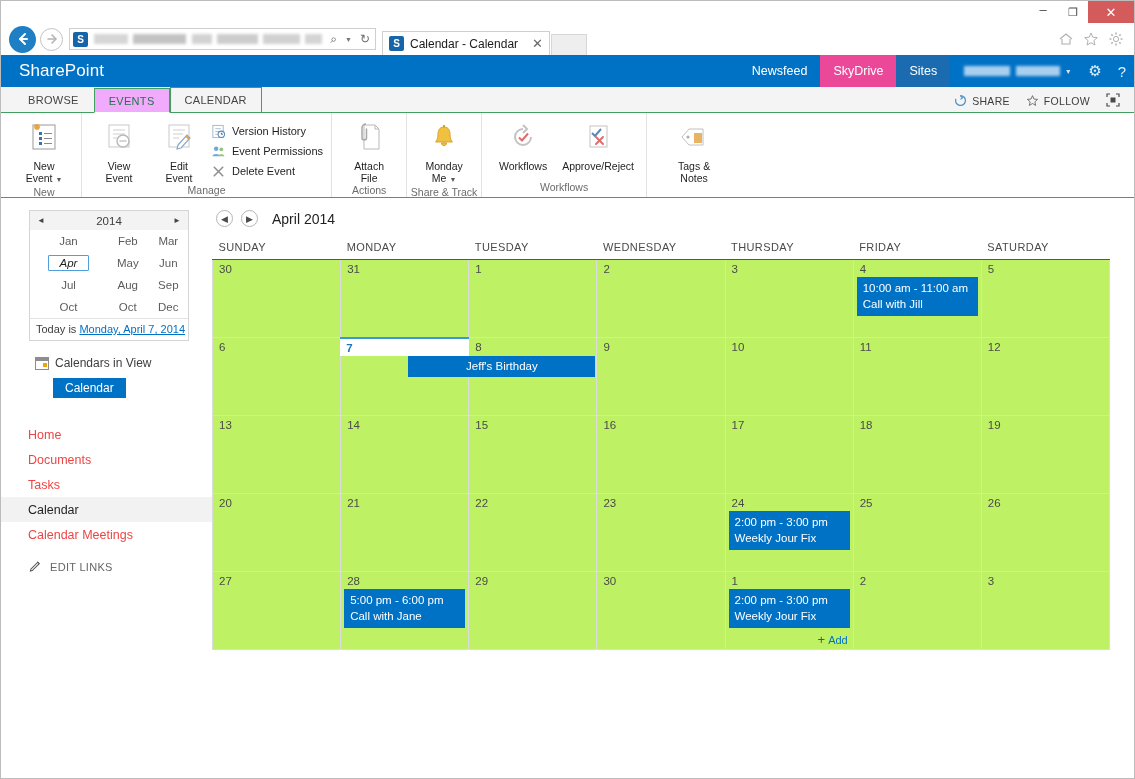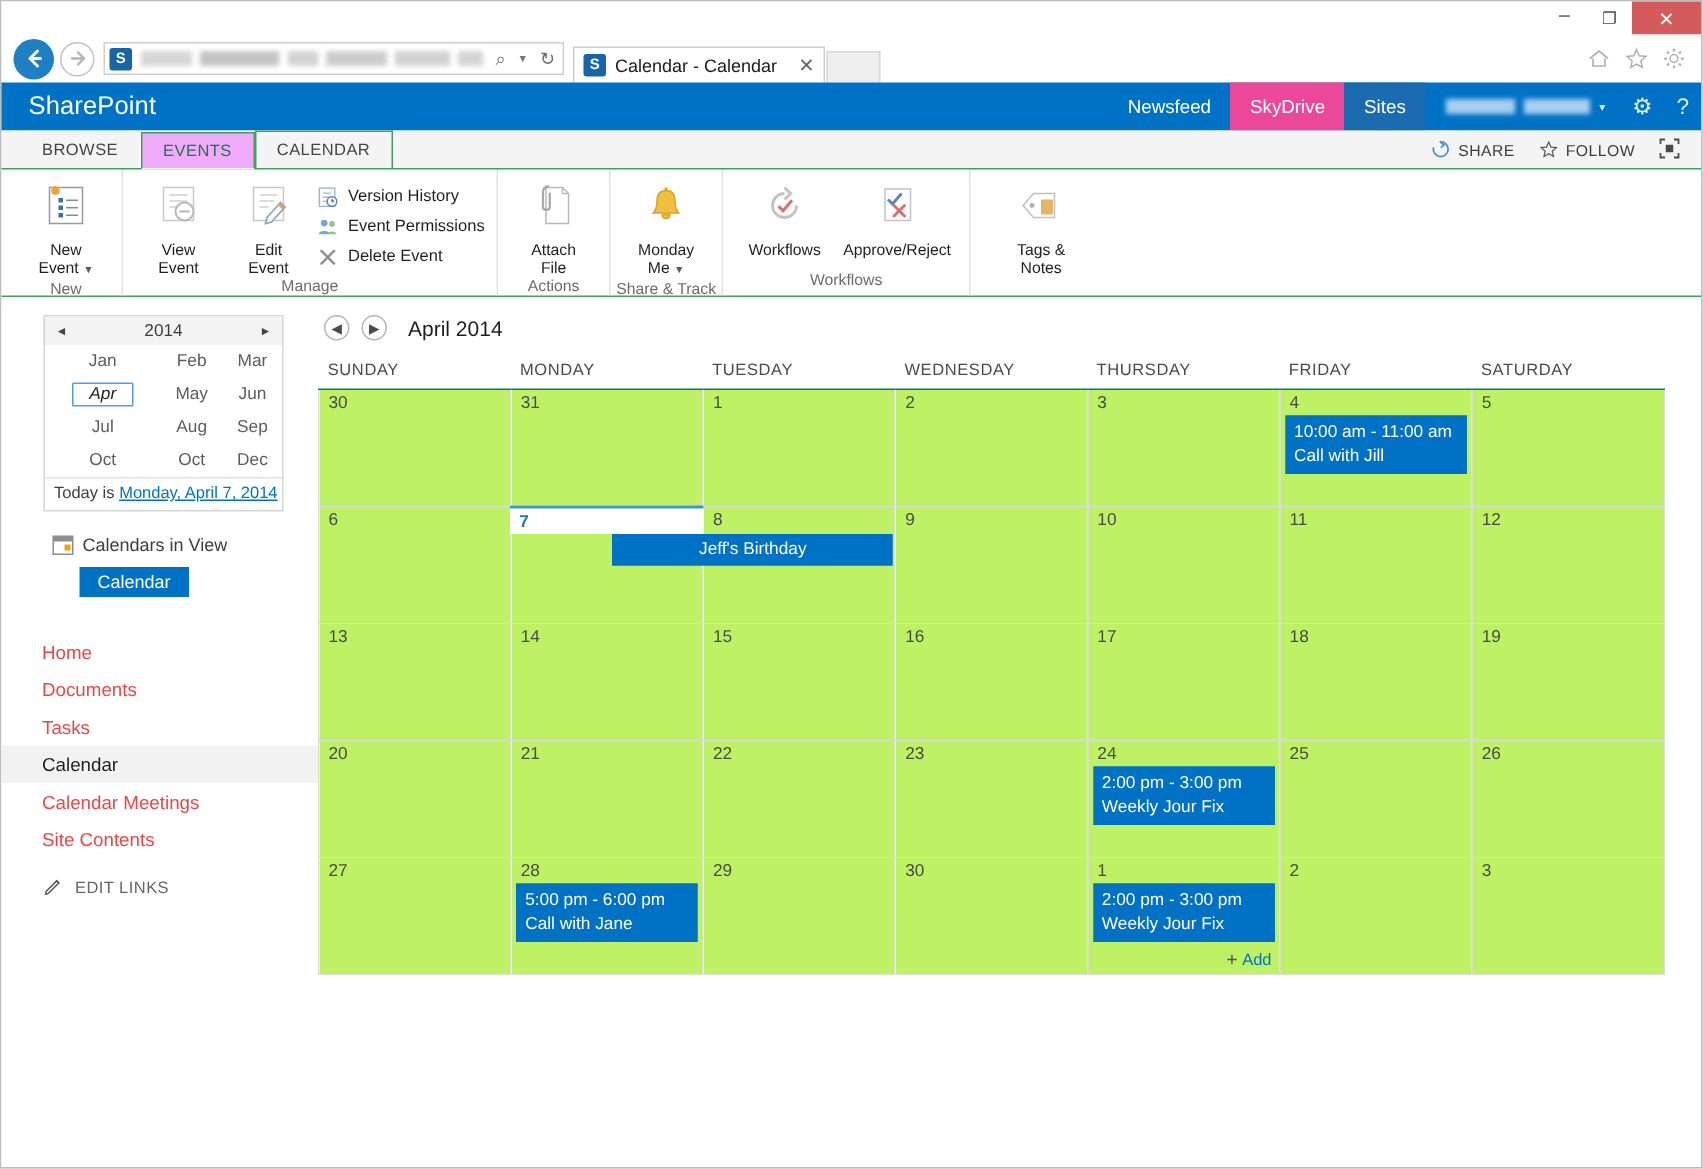--- a/index.html
+++ b/index.html
@@ -617,21 +617,20 @@
         <span>Calendars in View</span>
       </div>
       <div class="civ-chip">Calendar</div>
 
       <div class="quicklaunch">
         <div class="ql-item">Home</div>
         <div class="ql-item">Documents</div>
         <div class="ql-item">Tasks</div>
         <div class="ql-item active">Calendar</div>
         <div class="ql-item">Calendar Meetings</div>
-        <div class="ql-item">Site Contents</div>
       </div>
 
       <div class="ql-edit">
         <span>
           <svg width="13" height="13" viewBox="0 0 14 14">
               <path d="M2 11 L9.5 3.5 L11 5 L3.5 12.5 L1.5 13 Z" fill="none" stroke="#5a5a5a" stroke-width="1.1"></path>
               <path d="M9 3 L11.2 5.2" stroke="#5a5a5a" stroke-width="1.1"></path>
             </svg>
         </span>
         <span>EDIT LINKS</span>

